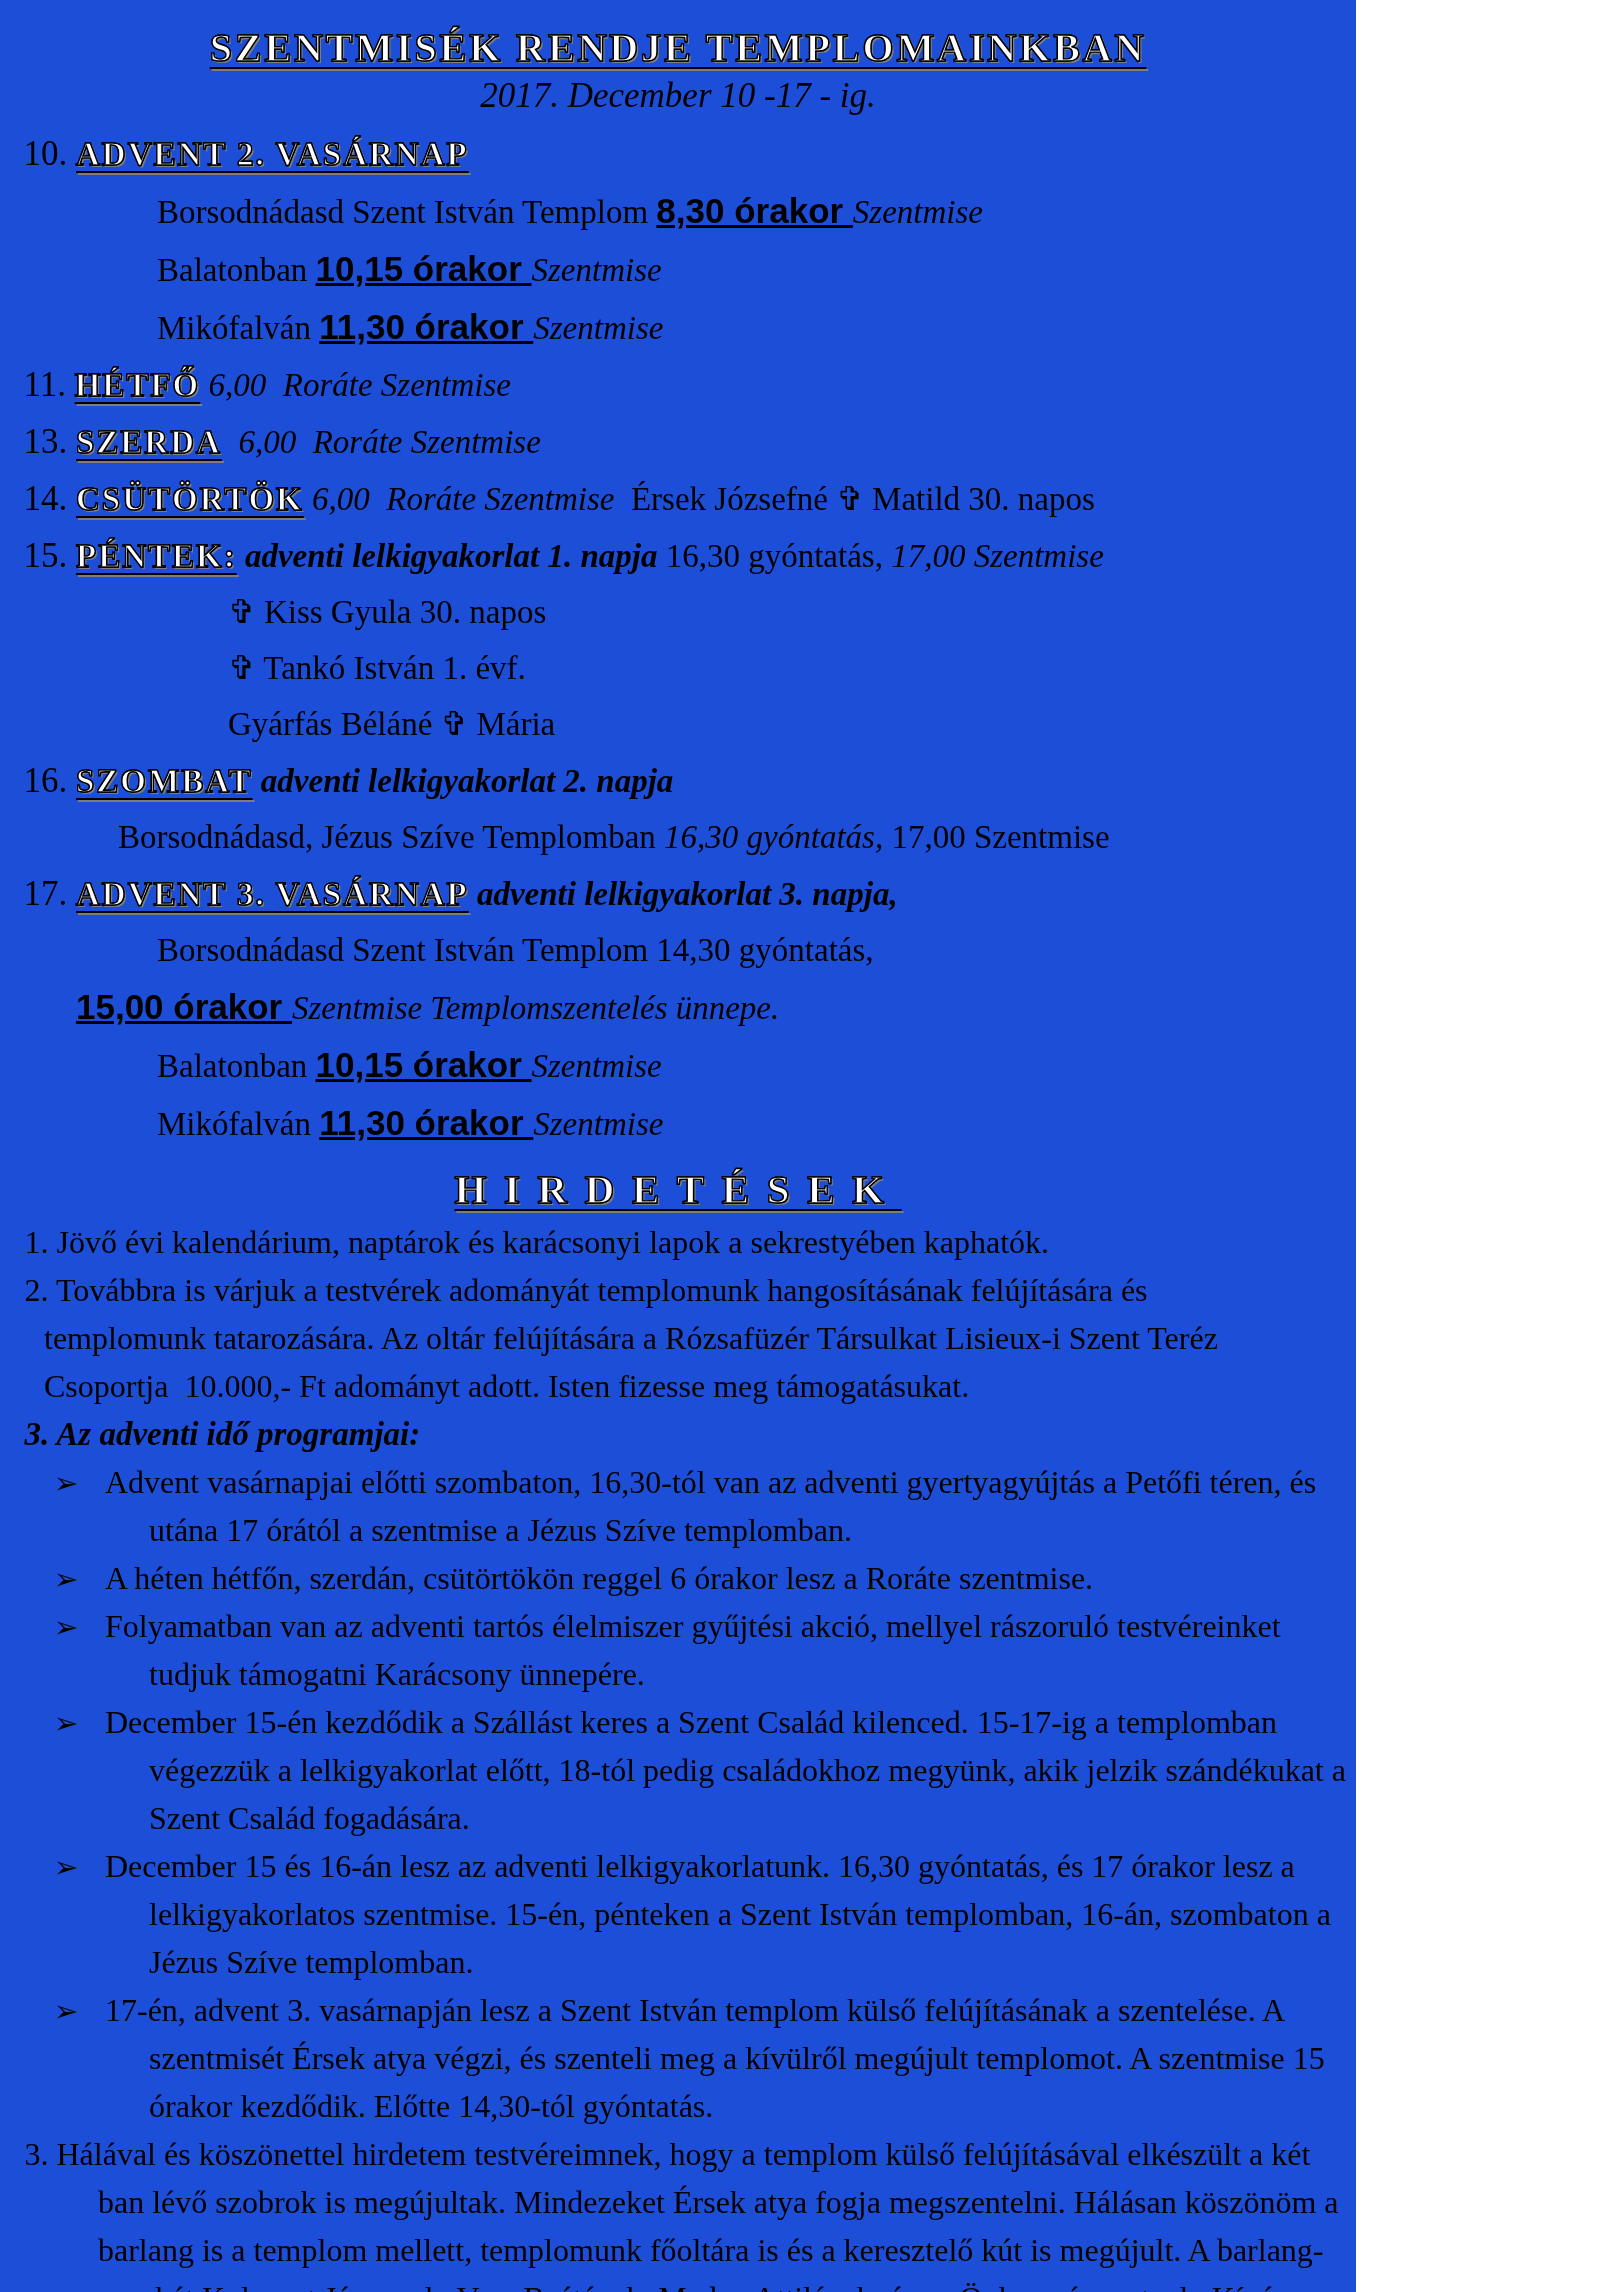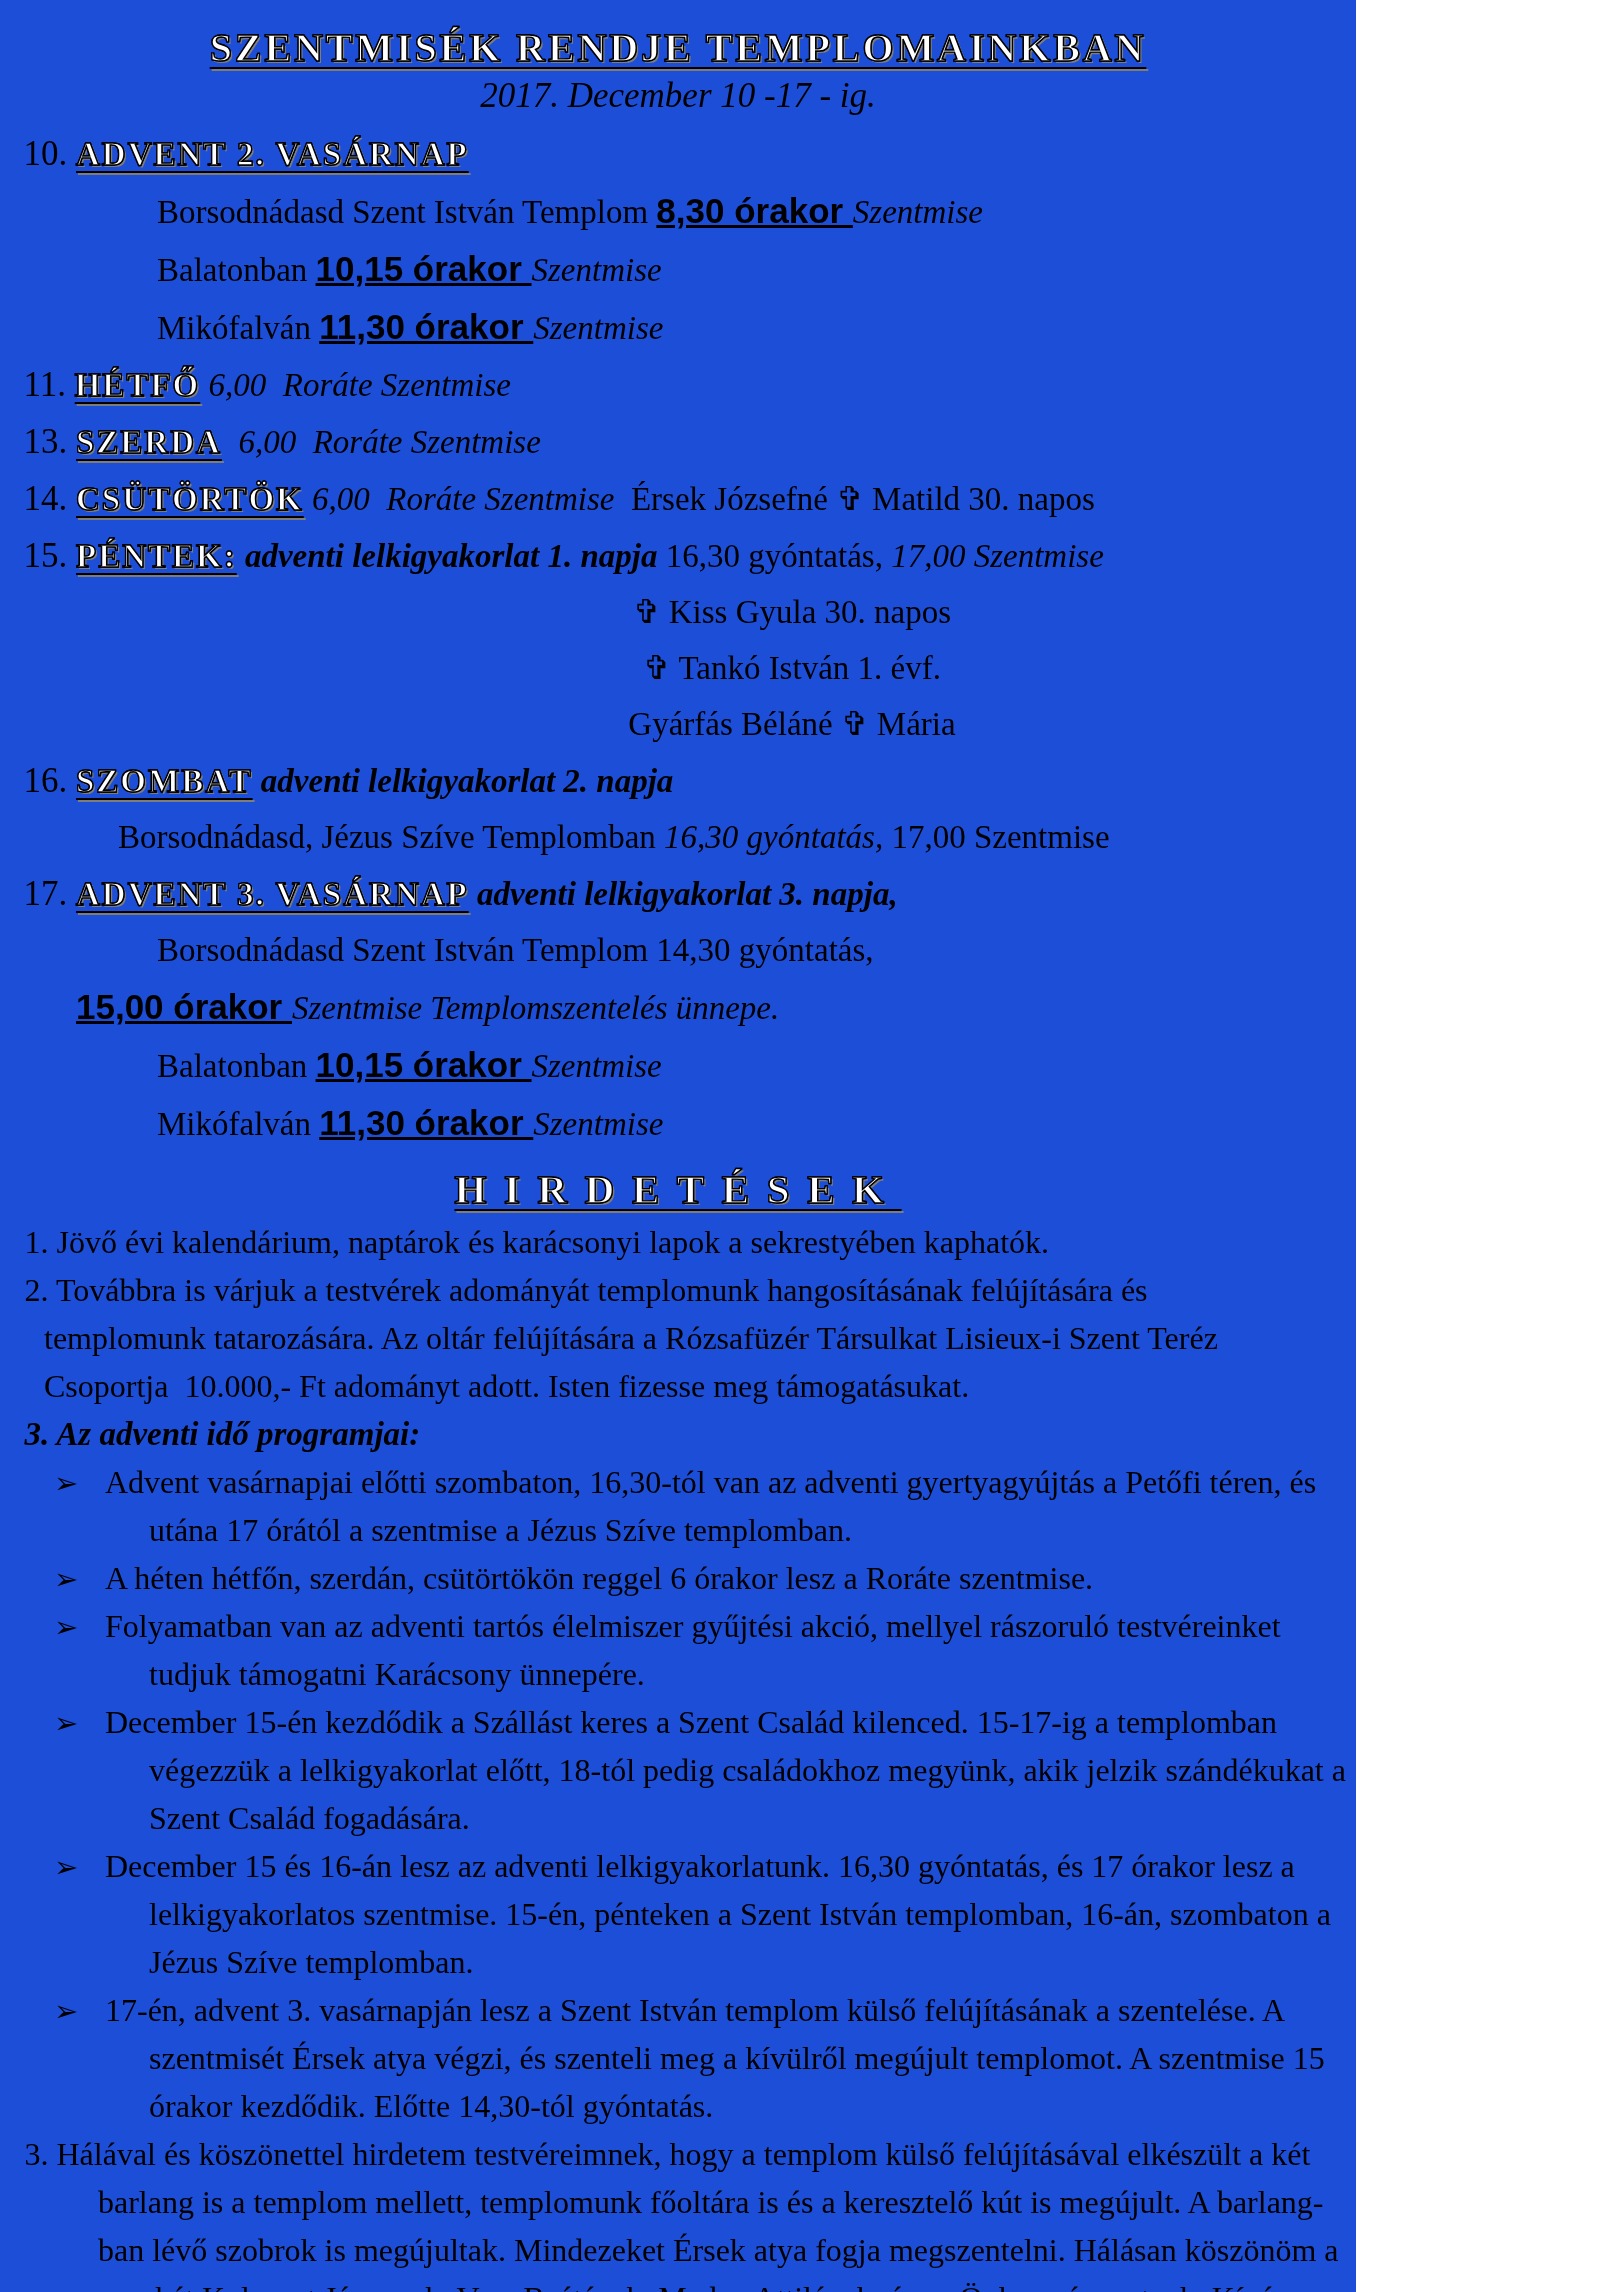--- a/index.html
+++ b/index.html
@@ -45,21 +45,21 @@
     font-size:41px;
     letter-spacing:17.6px;
     margin:9.8px 0 7.8px 0;
   }
   #schedule .line{line-height:51px;white-space:pre;}
   #announcements .line{line-height:42px;white-space:pre;}
   
   .i0{padding-left:23.5px;}
   .i1{padding-left:157px;}
   .i1b{padding-left:76px;}
-  .i2{padding-left:228px;text-align:center;}
+  .i2{padding-left:228px;}
   .i3{padding-left:118px;}
   .a0{padding-left:24.5px;}
   .a1{padding-left:44px;}
   .a2{padding-left:98px;}
   .bm{padding-left:54px;}
   .bc{padding-left:105px;margin-left:44px;}
   
   .s-reg{font-size:33px;}
   #announcements .s-reg{font-size:32px;}
   .s-it{font-size:33px;font-style:italic;}
@@ -115,18 +115,18 @@
       <div class="line bm"><span class="s-marker">➢</span><span class="s-reg">December 15-én kezdődik a Szállást keres a Szent Család kilenced. 15-17-ig a templomban</span></div>
       <div class="line bc"><span class="s-reg">végezzük a lelkigyakorlat előtt, 18-tól pedig családokhoz megyünk, akik jelzik szándékukat a</span></div>
       <div class="line bc"><span class="s-reg">Szent Család fogadására.</span></div>
       <div class="line bm"><span class="s-marker">➢</span><span class="s-reg">December 15 és 16-án lesz az adventi lelkigyakorlatunk. 16,30 gyóntatás, és 17 órakor lesz a</span></div>
       <div class="line bc"><span class="s-reg">lelkigyakorlatos szentmise. 15-én, pénteken a Szent István templomban, 16-án, szombaton a</span></div>
       <div class="line bc"><span class="s-reg">Jézus Szíve templomban.</span></div>
       <div class="line bm"><span class="s-marker">➢</span><span class="s-reg">17-én, advent 3. vasárnapján lesz a Szent István templom külső felújításának a szentelése. A</span></div>
       <div class="line bc"><span class="s-reg">szentmisét Érsek atya végzi, és szenteli meg a kívülről megújult templomot. A szentmise 15</span></div>
       <div class="line bc"><span class="s-reg">órakor kezdődik. Előtte 14,30-tól gyóntatás.</span></div>
       <div class="line a0"><span class="s-reg">3. Hálával és köszönettel hirdetem testvéreimnek, hogy a templom külső felújításával elkészült a két</span></div>
+      <div class="line a2"><span class="s-reg">ban lévő szobrok is megújultak. Mindezeket Érsek atya fogja megszentelni. Hálásan köszönöm a</span></div>
       <div class="line a2"><span class="s-reg">barlang is a templom mellett, templomunk főoltára is és a keresztelő kút is megújult. A barlang-</span></div>
-      <div class="line a2"><span class="s-reg">ban lévő szobrok is megújultak. Mindezeket Érsek atya fogja megszentelni. Hálásan köszönöm a</span></div>
       <div class="line a2"><span class="s-reg">munkát Kolmont Jánosnak, Vass Beátának, Medve Attilának, és az Önkormányzatnak. Kívánom</span></div>
     </div>
 </div>
 
 
 </body></html>

